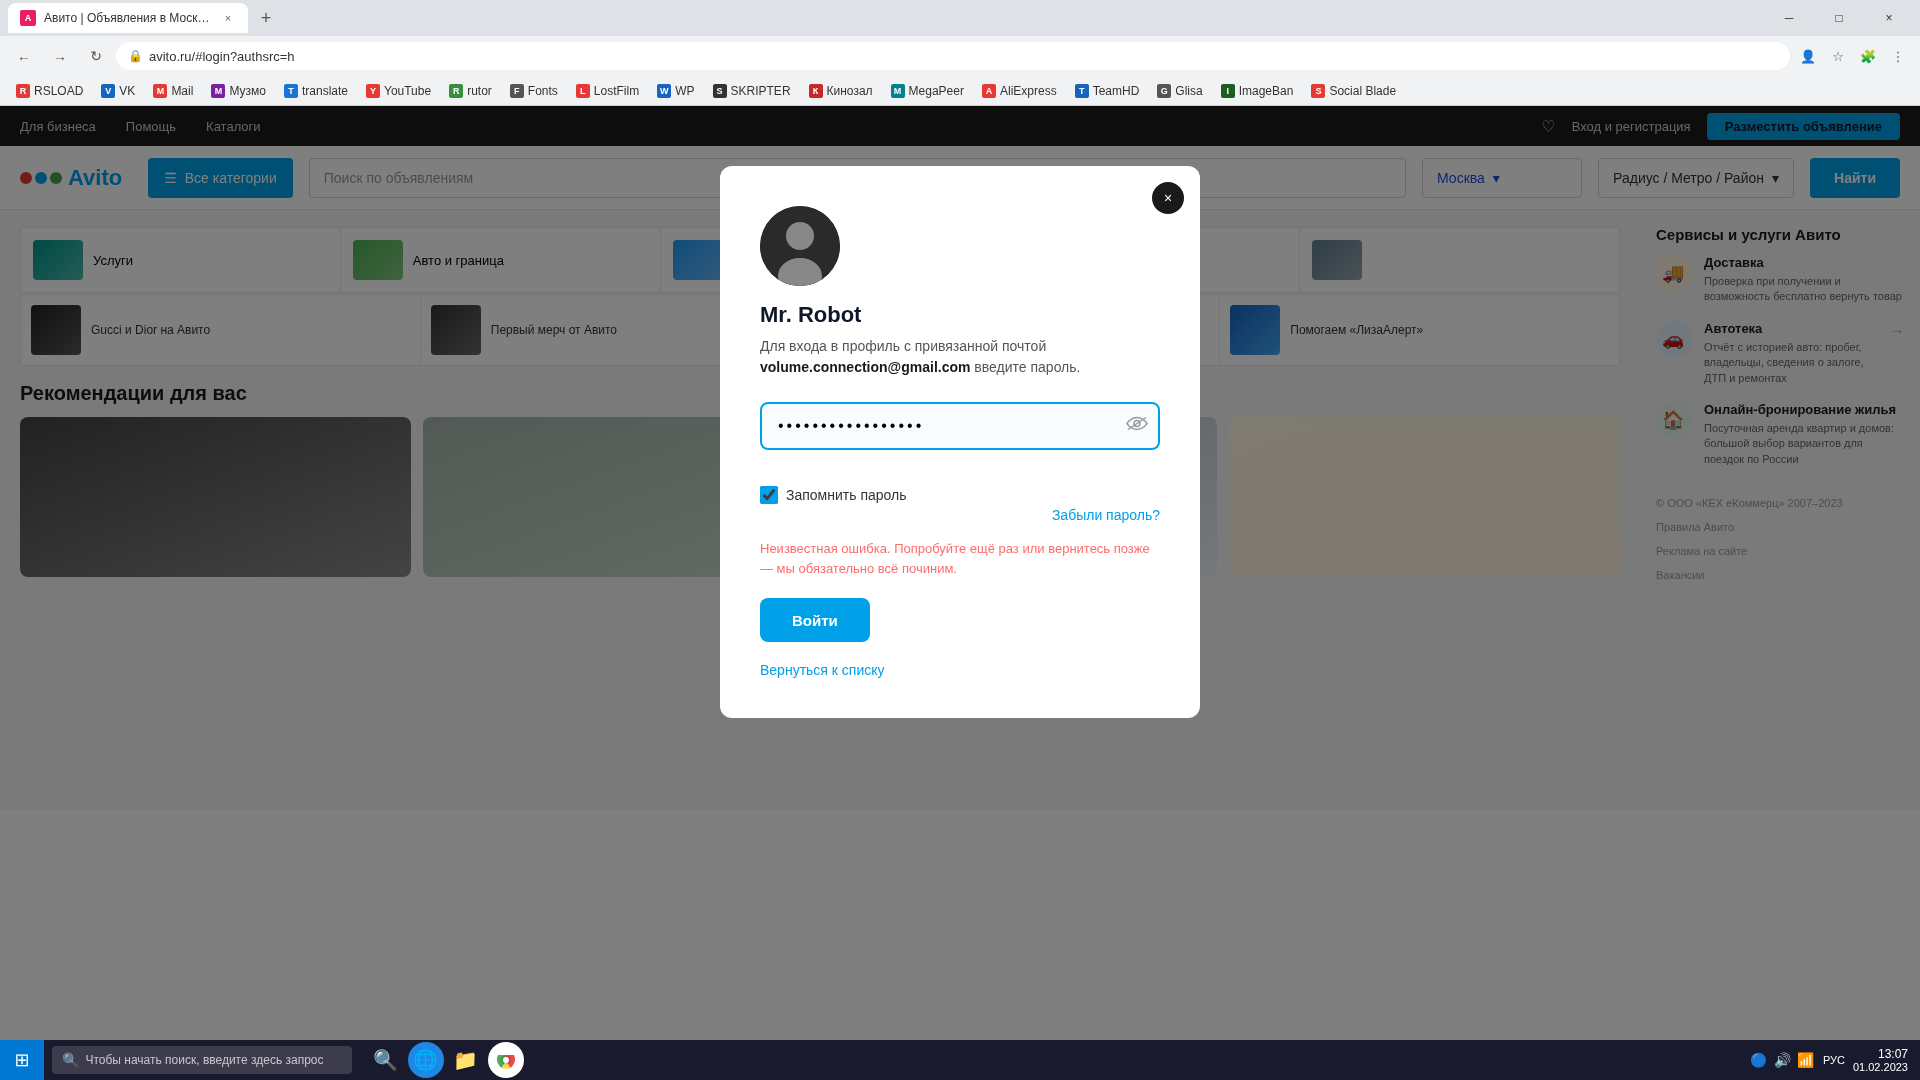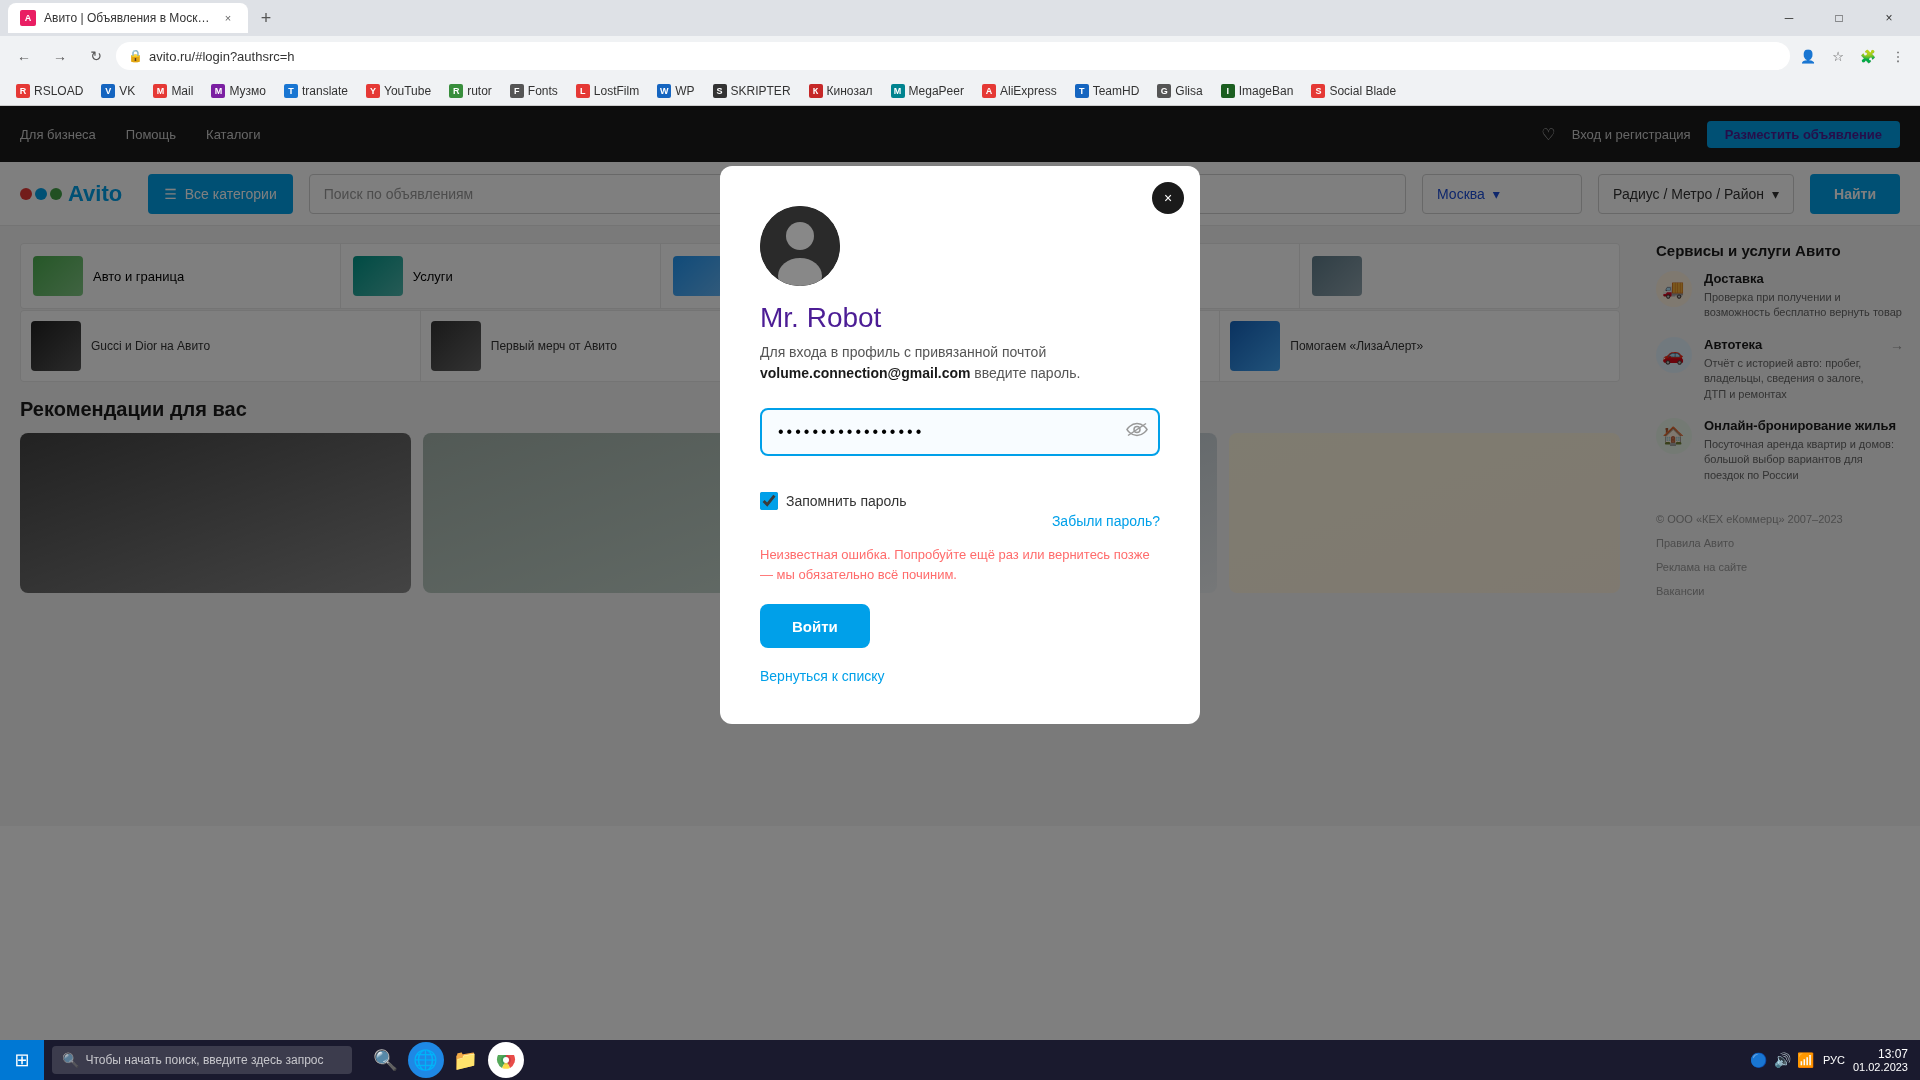--- a/index.html
+++ b/index.html
@@ -168,21 +168,21 @@
       width: 100%;
       height: calc(1080px - 36px - 40px - 30px - 40px);
       background: #fff;
       position: relative;
       overflow: hidden;
     }
 
     
     .avito-topbar {
       background: #1a1a1a;
-      height: 56px;
+      height: 40px;
       display: flex;
       align-items: center;
       padding: 0 20px;
       gap: 30px;
       font-size: 13px;
       color: #ccc;
     }
     .avito-topbar-right {
       margin-left: auto;
       display: flex;
@@ -193,21 +193,21 @@
       color: #ccc;
       font-size: 16px;
     }
     .avito-login-btn {
       color: #ccc;
       font-size: 13px;
       cursor: pointer;
     }
     .avito-post-btn {
       background: #00a0e9;
-      color: #4c1d95;
+      color: #0f172a;
       padding: 6px 18px;
       border-radius: 4px;
       font-size: 13px;
       font-weight: bold;
       cursor: pointer;
     }
 
     .avito-mainbar {
       background: #fff;
       height: 64px;
@@ -499,23 +499,23 @@
       background: #333;
       margin-bottom: 16px;
       overflow: hidden;
       display: flex;
       align-items: center;
       justify-content: center;
       font-size: 40px;
       color: #999;
     }
     .modal-username {
-      font-size: 28px;
-      font-weight: normal;
-      color: #4c1d95;
+      font-size: 22px;
+      font-weight: bold;
+      color: #0f172a;
       margin-bottom: 8px;
     }
     .modal-desc {
       font-size: 14px;
       color: #555;
       margin-bottom: 24px;
       line-height: 1.5;
     }
     .modal-desc strong {
       color: #1a1a1a;
@@ -819,26 +819,26 @@
     </div>
     <div class="find-btn">Найти</div>
   </div>
 
   <div class="page-content">
     <div class="main-area">
 
 
       <div class="categories-grid" style="margin-top:1px;">
         <div class="cat-item">
+          <div class="cat-img cat-img-services"></div>
+          <span>Услуги</span>
+        </div>
+        <div class="cat-item">
           <div class="cat-img cat-img-auto"></div>
           <span>Авто и граница</span>
-        </div>
-        <div class="cat-item">
-          <div class="cat-img cat-img-services"></div>
-          <span>Услуги</span>
         </div>
         <div class="cat-item">
           <div class="cat-img cat-img-realty"></div>
           <span></span>
         </div>
         <div class="cat-item">
           <div class="cat-img cat-img-electronics"></div>
           <span></span>
         </div>
         <div class="cat-item">

